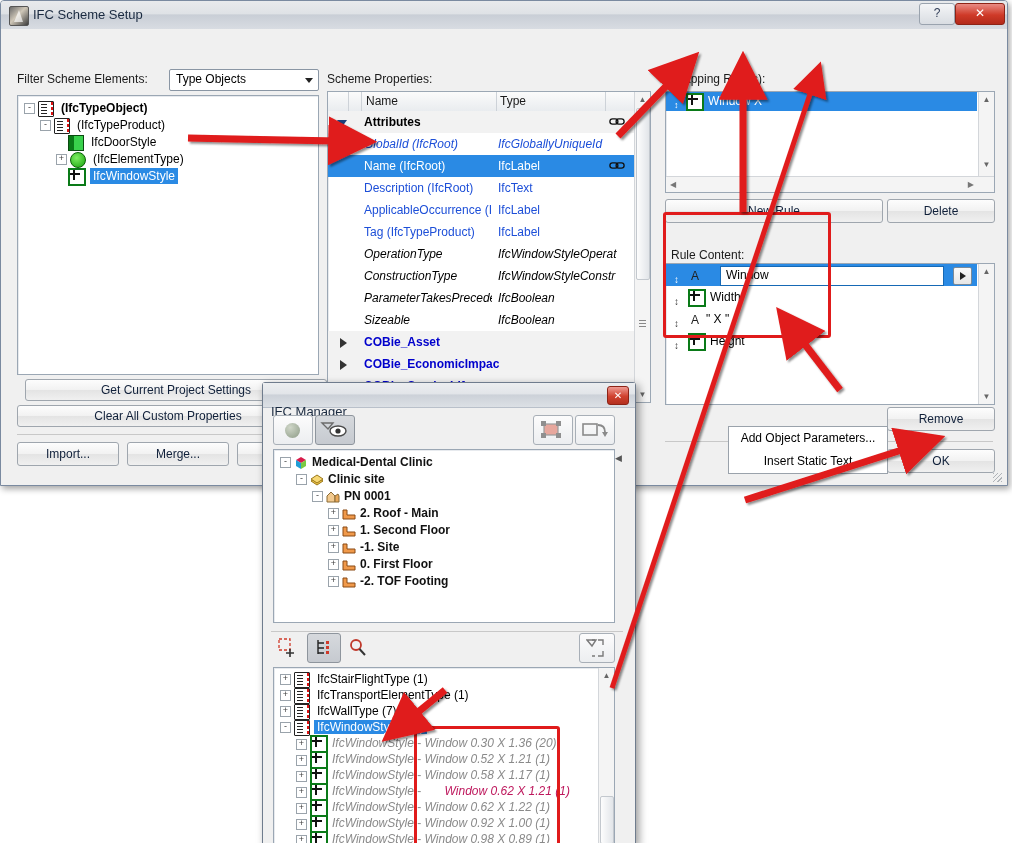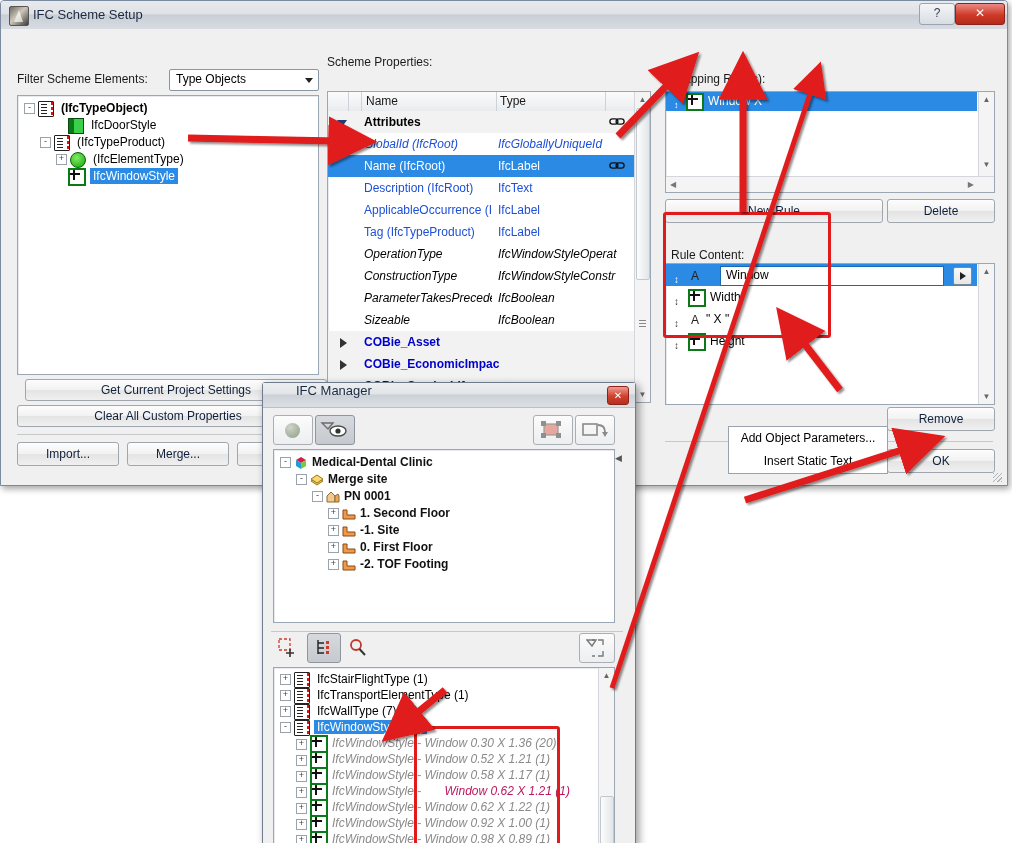--- a/index.html
+++ b/index.html
@@ -93,21 +93,21 @@
   
   .redbox{position:absolute;border:3px solid #e01b1b;border-radius:3px;pointer-events:none;}
   svg.annot{position:absolute;left:0;top:0;width:1012px;height:843px;pointer-events:none;}
 
   
   #ifc-manager{left:262px;top:382px;width:372px;height:461px;background:#f0f0f0;
       border:1px solid #6f7c8d;border-radius:3px 3px 0 0;box-shadow:3px 3px 8px rgba(0,0,0,.4);}
   #ifcm-title{position:absolute;left:0;top:0;right:0;height:24px;
       background:linear-gradient(to bottom,#eceef0 0%,#e2e5e9 45%,#ccd1d8 50%,#dce0e5 100%);
       border-bottom:1px solid #b9c0ca;}
-  #ifcm-title .t{position:absolute;left:8px;top:0;font-size:13px;color:#1a2a40;margin-left:25px;}
+  #ifcm-title .t{position:absolute;left:8px;top:21px;font-size:13px;color:#1a2a40;}
   #ifcm-close{position:absolute;right:6px;top:3px;width:20px;height:17px;border:1px solid #8d2316;border-radius:3px;
       background:linear-gradient(to bottom,#ef9b93,#d0412e 55%,#b4301f);color:#fff;font-size:10px;font-weight:bold;
       display:flex;align-items:center;justify-content:center;}
   .tbtn{position:absolute;border:1px solid #a8afb7;border-radius:3px;
       background:linear-gradient(to bottom,#fcfcfc,#eceef0);}
   .tbtn.pressed{background:linear-gradient(to bottom,#d6d9dd,#c6cad0);border-color:#8e959d;}
 
   
   #param-menu{left:728px;top:426px;width:158px;background:#fff;border:1px solid #9aa2ab;}
   #param-menu div{height:23px;line-height:23px;text-align:center;font-size:12px;}
@@ -128,35 +128,35 @@
 
     <div class="abs lbl" style="left:16px;top:43px;">Filter Scheme Elements:</div>
     <div class="abs" id="filter-combo">
       <span class="cbtext">Type Objects</span>
       <span class="cbarrow"></span>
     </div>
 
     <div class="abs panel" id="filter-tree-panel" style="left:16px;top:66px;width:300px;height:278px;overflow:hidden;">
       <div class="tree" id="filter-tree" style="padding:4px 0 0 4px;">
           <div class="tnode" style="padding-left: 2px;"><span class="exp">-</span><span class="ico ico-type"></span><span class="" style="font-weight:bold;padding:1px 3px;">(IfcTypeObject)</span></div>
+          <div class="tnode" style="padding-left: 18px;"><span class="exp">-</span><span class="ico ico-type"></span><span class="" style="padding:1px 3px;">(IfcTypeProduct)</span></div>
           <div class="tnode" style="padding-left: 34px;"><span class="guide"></span><span class="ico ico-door"></span><span class="" style="padding:1px 3px;">IfcDoorStyle</span></div>
-          <div class="tnode" style="padding-left: 18px;"><span class="exp">-</span><span class="ico ico-type"></span><span class="" style="padding:1px 3px;">(IfcTypeProduct)</span></div>
           <div class="tnode" style="padding-left: 34px;"><span class="exp">+</span><span class="ico ico-elem"></span><span class="" style="padding:1px 3px;">(IfcElementType)</span></div>
           <div class="tnode" style="padding-left: 34px;"><span class="guide"></span><span class="ico ico-window"></span><span class="sel" style="padding:1px 3px;">IfcWindowStyle</span></div>
         </div>
     </div>
 
     <div class="abs btn" style="left:16px;top:350px;width:300px;height:20px;margin-left:8px;">Get Current Project Settings</div>
     <div class="abs btn" style="left:16px;top:376px;width:300px;height:20px;">Clear All Custom Properties</div>
     <div class="abs groupbox-sep" style="left:16px;top:405px;width:300px;"></div>
     <div class="abs btn" style="left:16px;top:413px;width:100px;height:22px;">Import...</div>
     <div class="abs btn" style="left:126px;top:413px;width:100px;height:22px;">Merge...</div>
     <div class="abs btn" style="left:236px;top:413px;width:100px;height:22px;"></div>
 
-    <div class="abs lbl" style="left:326px;top:26px;">Scheme Properties:</div>
+    <div class="abs lbl" style="left:326px;top:43px;">Scheme Properties:</div>
 
     <div class="abs panel" id="props-panel" style="left:326px;top:62px;width:322px;height:310px;overflow:hidden;">
       <div class="abs gridhdr" style="left:0;top:0;width:307px;">
         <div class="vsep" style="left:20px;"></div>
         <div class="vsep" style="left:33px;"></div>
         <div class="vsep" style="left:168px;"></div>
         <div class="vsep" style="left:277px;"></div>
         <span class="cell" style="left:38px;">Name</span>
         <span class="cell" style="left:172px;">Type</span>
       </div>
@@ -322,25 +322,28 @@
   <div class="abs panel" id="proj-tree-panel" style="left:10px;top:66px;width:340px;height:172px;overflow:hidden;">
     <div class="tree" id="proj-tree" style="padding:4px 0 0 4px;">
         <div class="tnode" style="padding-left: 2px;"><span class="exp">-</span><span class="ico"><svg width="14" height="14" viewBox="0 0 14 14">
               <path d="M7 1 L12 4 L7 7 L2 4 Z" fill="#d81b4a"></path>
               <path d="M2 4 L7 7 L7 13 L2 10 Z" fill="#1f9ed6"></path>
               <path d="M12 4 L7 7 L7 13 L12 10 Z" fill="#7ac943"></path>
             </svg></span><span style="font-weight:bold;color:#111;">Medical-Dental Clinic</span></div>
         <div class="tnode" style="padding-left: 18px;"><span class="exp">-</span><span class="ico"><svg width="14" height="14" viewBox="0 0 14 14">
               <path d="M1 8 L7 4 L13 8 L7 12 Z" fill="#f0c64a" stroke="#9a7718"></path>
               <path d="M1 6 L7 2 L13 6 L7 10 Z" fill="#f7d874" stroke="#9a7718"></path>
-            </svg></span><span style="font-weight:bold;color:#111;">Merge site</span></div>
+            </svg></span><span style="font-weight:bold;color:#111;">Clinic site</span></div>
         <div class="tnode" style="padding-left: 34px;"><span class="exp">-</span><span class="ico"><svg width="14" height="14" viewBox="0 0 14 14">
               <path d="M1 6 L5 2 L9 6 L9 12 L1 12 Z" fill="#f2c98e" stroke="#8a6a34"></path>
               <path d="M9 6 L12 4 L13 6 L13 12 L9 12 Z" fill="#e8a85a" stroke="#8a6a34"></path>
             </svg></span><span style="font-weight:bold;color:#111;">PN 0001</span></div>
+        <div class="tnode" style="padding-left: 50px;"><span class="exp">+</span><span class="ico"><svg width="14" height="14" viewBox="0 0 14 14">
+              <path d="M1 3 L5 3 L5 8 L13 8 L13 12 L1 12 Z" fill="#f0994a" stroke="#8a4a14"></path>
+            </svg></span><span style="font-weight:bold;color:#111;">2. Roof - Main</span></div>
         <div class="tnode" style="padding-left: 50px;"><span class="exp">+</span><span class="ico"><svg width="14" height="14" viewBox="0 0 14 14">
               <path d="M1 3 L5 3 L5 8 L13 8 L13 12 L1 12 Z" fill="#f0994a" stroke="#8a4a14"></path>
             </svg></span><span style="font-weight:bold;color:#111;">1. Second Floor</span></div>
         <div class="tnode" style="padding-left: 50px;"><span class="exp">+</span><span class="ico"><svg width="14" height="14" viewBox="0 0 14 14">
               <path d="M1 3 L5 3 L5 8 L13 8 L13 12 L1 12 Z" fill="#f0994a" stroke="#8a4a14"></path>
             </svg></span><span style="font-weight:bold;color:#111;">-1. Site</span></div>
         <div class="tnode" style="padding-left: 50px;"><span class="exp">+</span><span class="ico"><svg width="14" height="14" viewBox="0 0 14 14">
               <path d="M1 3 L5 3 L5 8 L13 8 L13 12 L1 12 Z" fill="#f0994a" stroke="#8a4a14"></path>
             </svg></span><span style="font-weight:bold;color:#111;">0. First Floor</span></div>
         <div class="tnode" style="padding-left: 50px;"><span class="exp">+</span><span class="ico"><svg width="14" height="14" viewBox="0 0 14 14">

